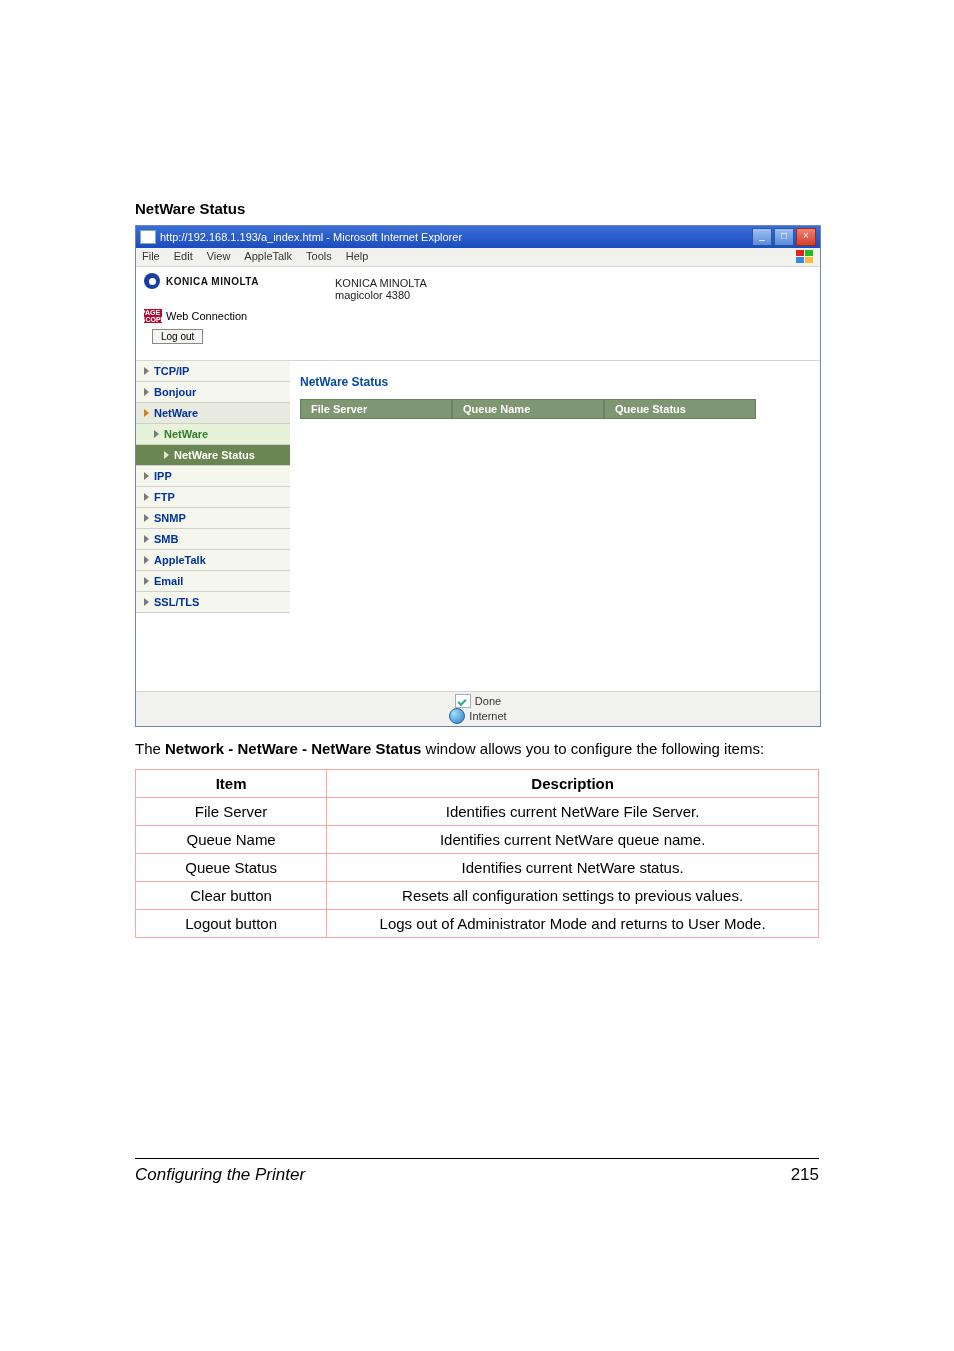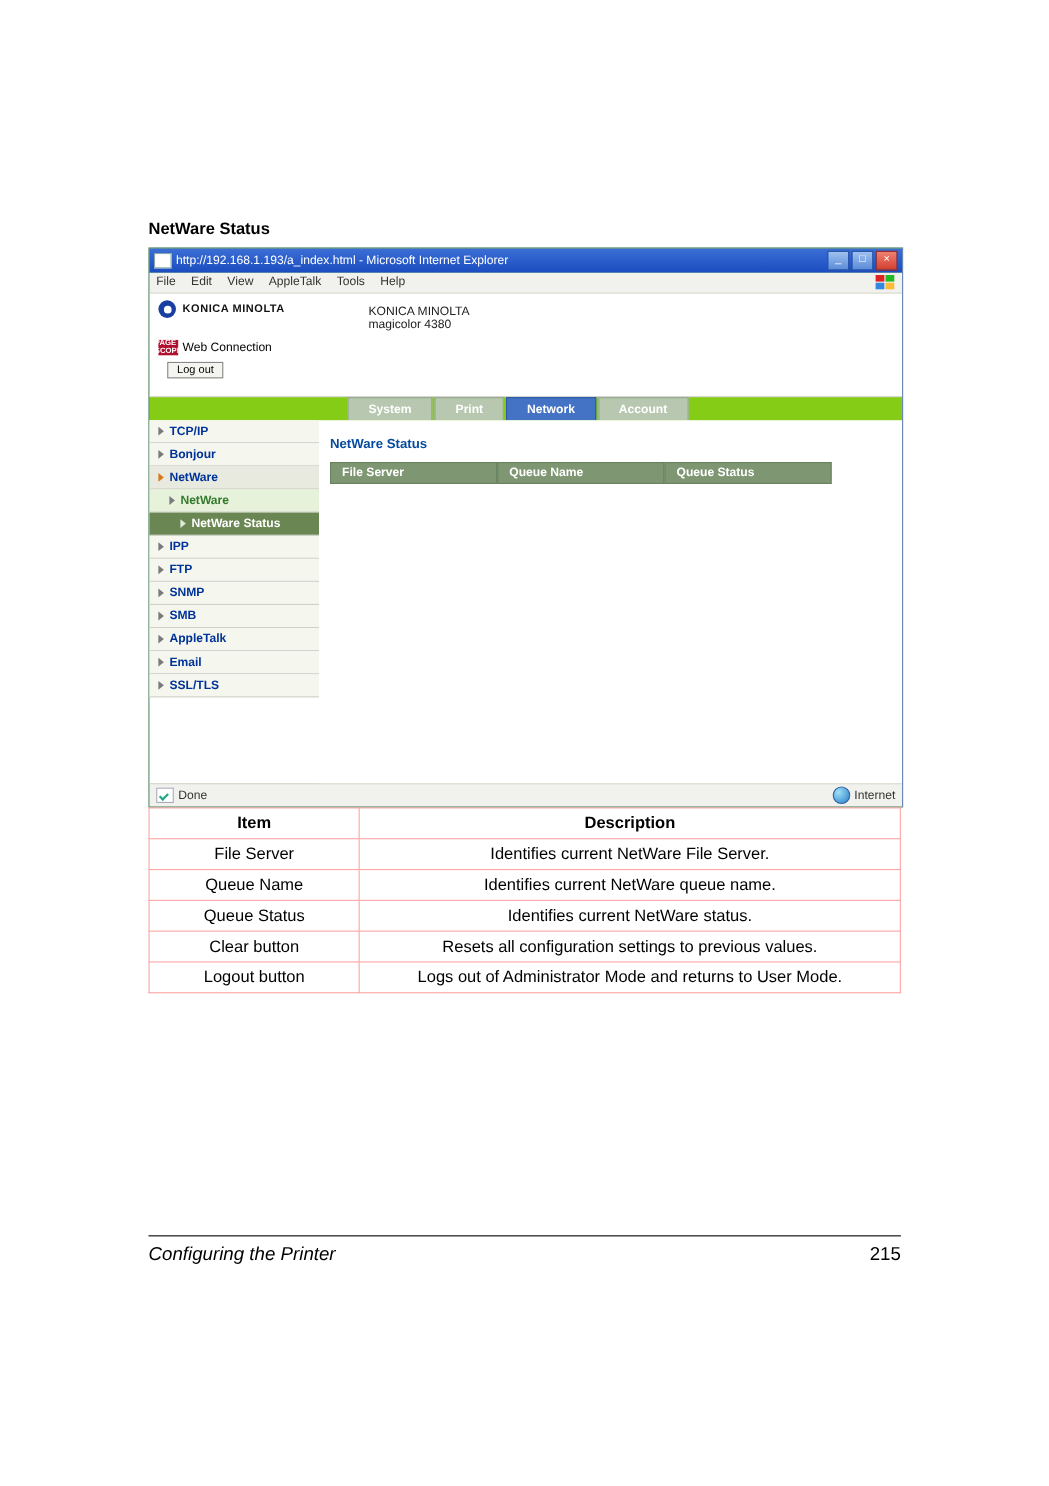--- a/index.html
+++ b/index.html
@@ -209,20 +209,21 @@
   }
   .ie-status {
     display:flex;
     background:#f1f2ee;
     border-top:1px solid #d6d6d0;
     padding:2px 6px;
     align-items:center;
     justify-content:space-between;
     font-size:11px;
     color:#333;
+    flex-direction:column;
   }
   .ie-status-right { display:flex; align-items:center; gap:4px;}
   .globe { width:14px;height:14px;border-radius:50%;
     background:radial-gradient(circle at 30% 30%, #9fe0f5, #2a7ecb);
     border:1px solid #2a62a0;
   }
   .done-icon {
     width:14px;height:12px;border:1px solid #aab; background:#fff; position:relative;
   }
   .done-icon::after{
@@ -307,28 +308,20 @@
           <div class="logout-row">
             <span class="logout-btn">Log out</span>
           </div>
         </div>
         <div class="app-header-right">
           <div>KONICA MINOLTA</div>
           <div>magicolor 4380</div>
         </div>
       </div>
 
-      <div style="padding-left:180px;">
-        <div class="tabs">
-          <div class="tab inactive">System</div>
-          <div class="tab inactive">Print</div>
-          <div class="tab active">Network</div>
-          <div class="tab inactive">Account</div>
-        </div>
-      </div>
 
       <div class="main">
         <div class="sidebar">
           <div class="sidebar-item level1">
               <span class="sidebar-tri tri-gray"></span>
               <span>TCP/IP</span>
             </div>
           <div class="sidebar-item level1">
               <span class="sidebar-tri tri-gray"></span>
               <span>Bonjour</span>
@@ -393,20 +386,23 @@
           <span>Done</span>
         </div>
         <div class="ie-status-right">
           <span class="globe"></span>
           <span>Internet</span>
         </div>
       </div>
     </div>
   </div>
 
+  <div class="caption">
+    <span>The </span><b>Network - NetWare - NetWare Status</b><span> window allows you to configure the following items:</span>
+  </div>
 
   <table class="params">
     <thead>
       <tr>
         <th style="width:28%;">Item</th>
         <th>Description</th>
       </tr>
     </thead>
     <tbody id="params-body">
         <tr>

